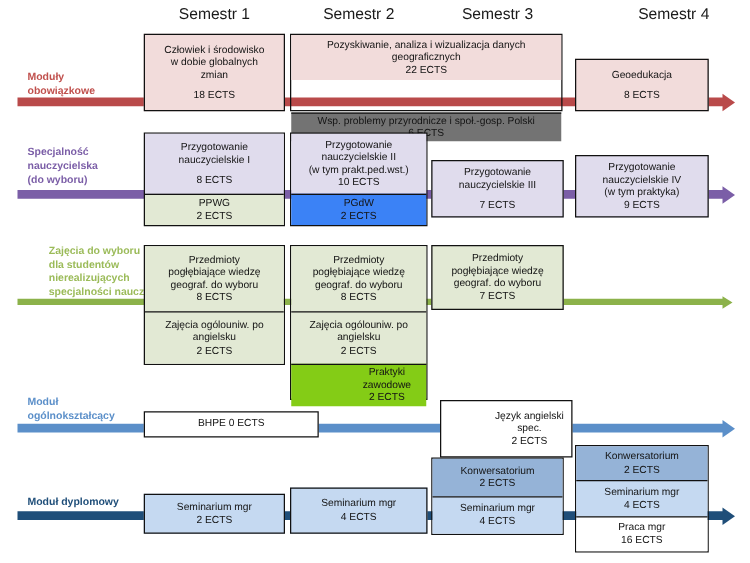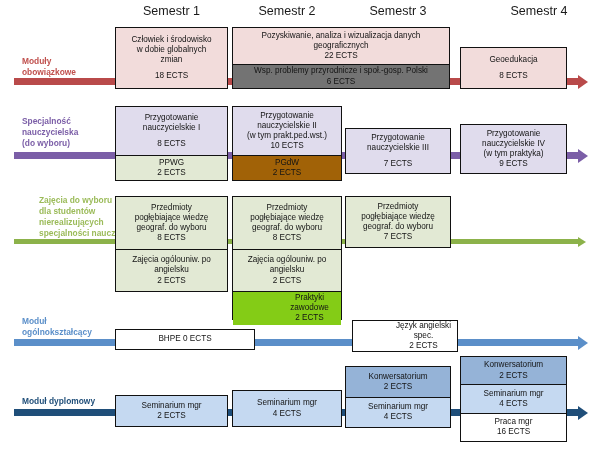--- a/index.html
+++ b/index.html
@@ -116,21 +116,21 @@
   <div class="band" style="left:14px; top:78px; width:566px; background:#b94a4a;"></div>
   <div class="arrow-head" style="left:578px; top:74.5px; border-left-color:#b94a4a;"></div>
 
   <div class="box gap" style="left:115px; top:27px; width:113px; height:62px; background:#f2dcdb;">
     <span class="ln">Człowiek i środowisko
 w dobie globalnych
 zmian</span>
     <span class="ects">18 ECTS</span>
   </div>
 
-  <div class="stack" style="left:232px; top:27px; width:218px; height:62px;">
+  <div class="stack" style="left:232px; top:27px; width:218px; height:62px;gap:26px;">
     <div class="cell" style="background:#f2dcdb; flex:0 0 36px;">
       <span class="ln">Pozyskiwanie, analiza i wizualizacja danych
 geograficznych</span>
       <span class="ects">22 ECTS</span>
     </div>
     <div class="cell" style="background:#737373;">
       <span class="ln">Wsp. problemy przyrodnicze i społ.-gosp. Polski</span>
       <span class="ects">6 ECTS</span>
     </div>
   </div>
@@ -158,21 +158,21 @@
     </div>
   </div>
 
   <div class="stack" style="left:232px; top:106px; width:110px; height:75px;">
     <div class="cell" style="background:#e0dced; flex:0 0 48px;">
       <span class="ln">Przygotowanie
 nauczycielskie II
 (w tym prakt.ped.wst.)</span>
       <span class="ects">10 ECTS</span>
     </div>
-    <div class="cell" style="background:#a16207;">
+    <div class="cell" style="background:#3b82f6;">
       <span class="ln">PGdW</span>
       <span class="ects">2 ECTS</span>
     </div>
   </div>
 
   <div class="box gap" style="left:345px; top:128px; width:106px; height:46px; background:#e0dced;">
     <span class="ln">Przygotowanie
 nauczycielskie III</span>
     <span class="ects">7 ECTS</span>
   </div>
@@ -232,21 +232,21 @@
 
   <div class="row-label" style="left:22px; top:316px; color:#5b8fc9;">Moduł
 ogólnokształcący</div>
   <div class="band" style="left:14px; top:339px; width:566px; background:#5b8fc9;"></div>
   <div class="arrow-head" style="left:578px; top:335.5px; border-left-color:#5b8fc9;"></div>
 
   <div class="box" style="left:115px; top:329px; width:140px; height:21px; background:#ffffff;text-align:center;">
     <span class="ln">BHPE 0 ECTS</span>
   </div>
 
-  <div class="box" style="left:352px; top:320px; width:106px; height:32px; background:#ffffff;padding-left:40px;">
+  <div class="box" style="left:352px; top:320px; width:106px; height:46px; background:#ffffff;padding-left:40px;">
     <span class="ln">Język angielski spec.</span>
     <span class="ects">2 ECTS</span>
   </div>
 
   <div class="row-label" style="left:22px; top:396px; color:#1f4e79;">Moduł dyplomowy</div>
   <div class="band" style="left:14px; top:409px; width:566px; background:#1f4e79;"></div>
   <div class="arrow-head" style="left:578px; top:405.5px; border-left-color:#1f4e79;"></div>
 
   <div class="box" style="left:115px; top:395px; width:113px; height:32px; background:#c5d9f1;">
     <span class="ln">Seminarium mgr</span>

